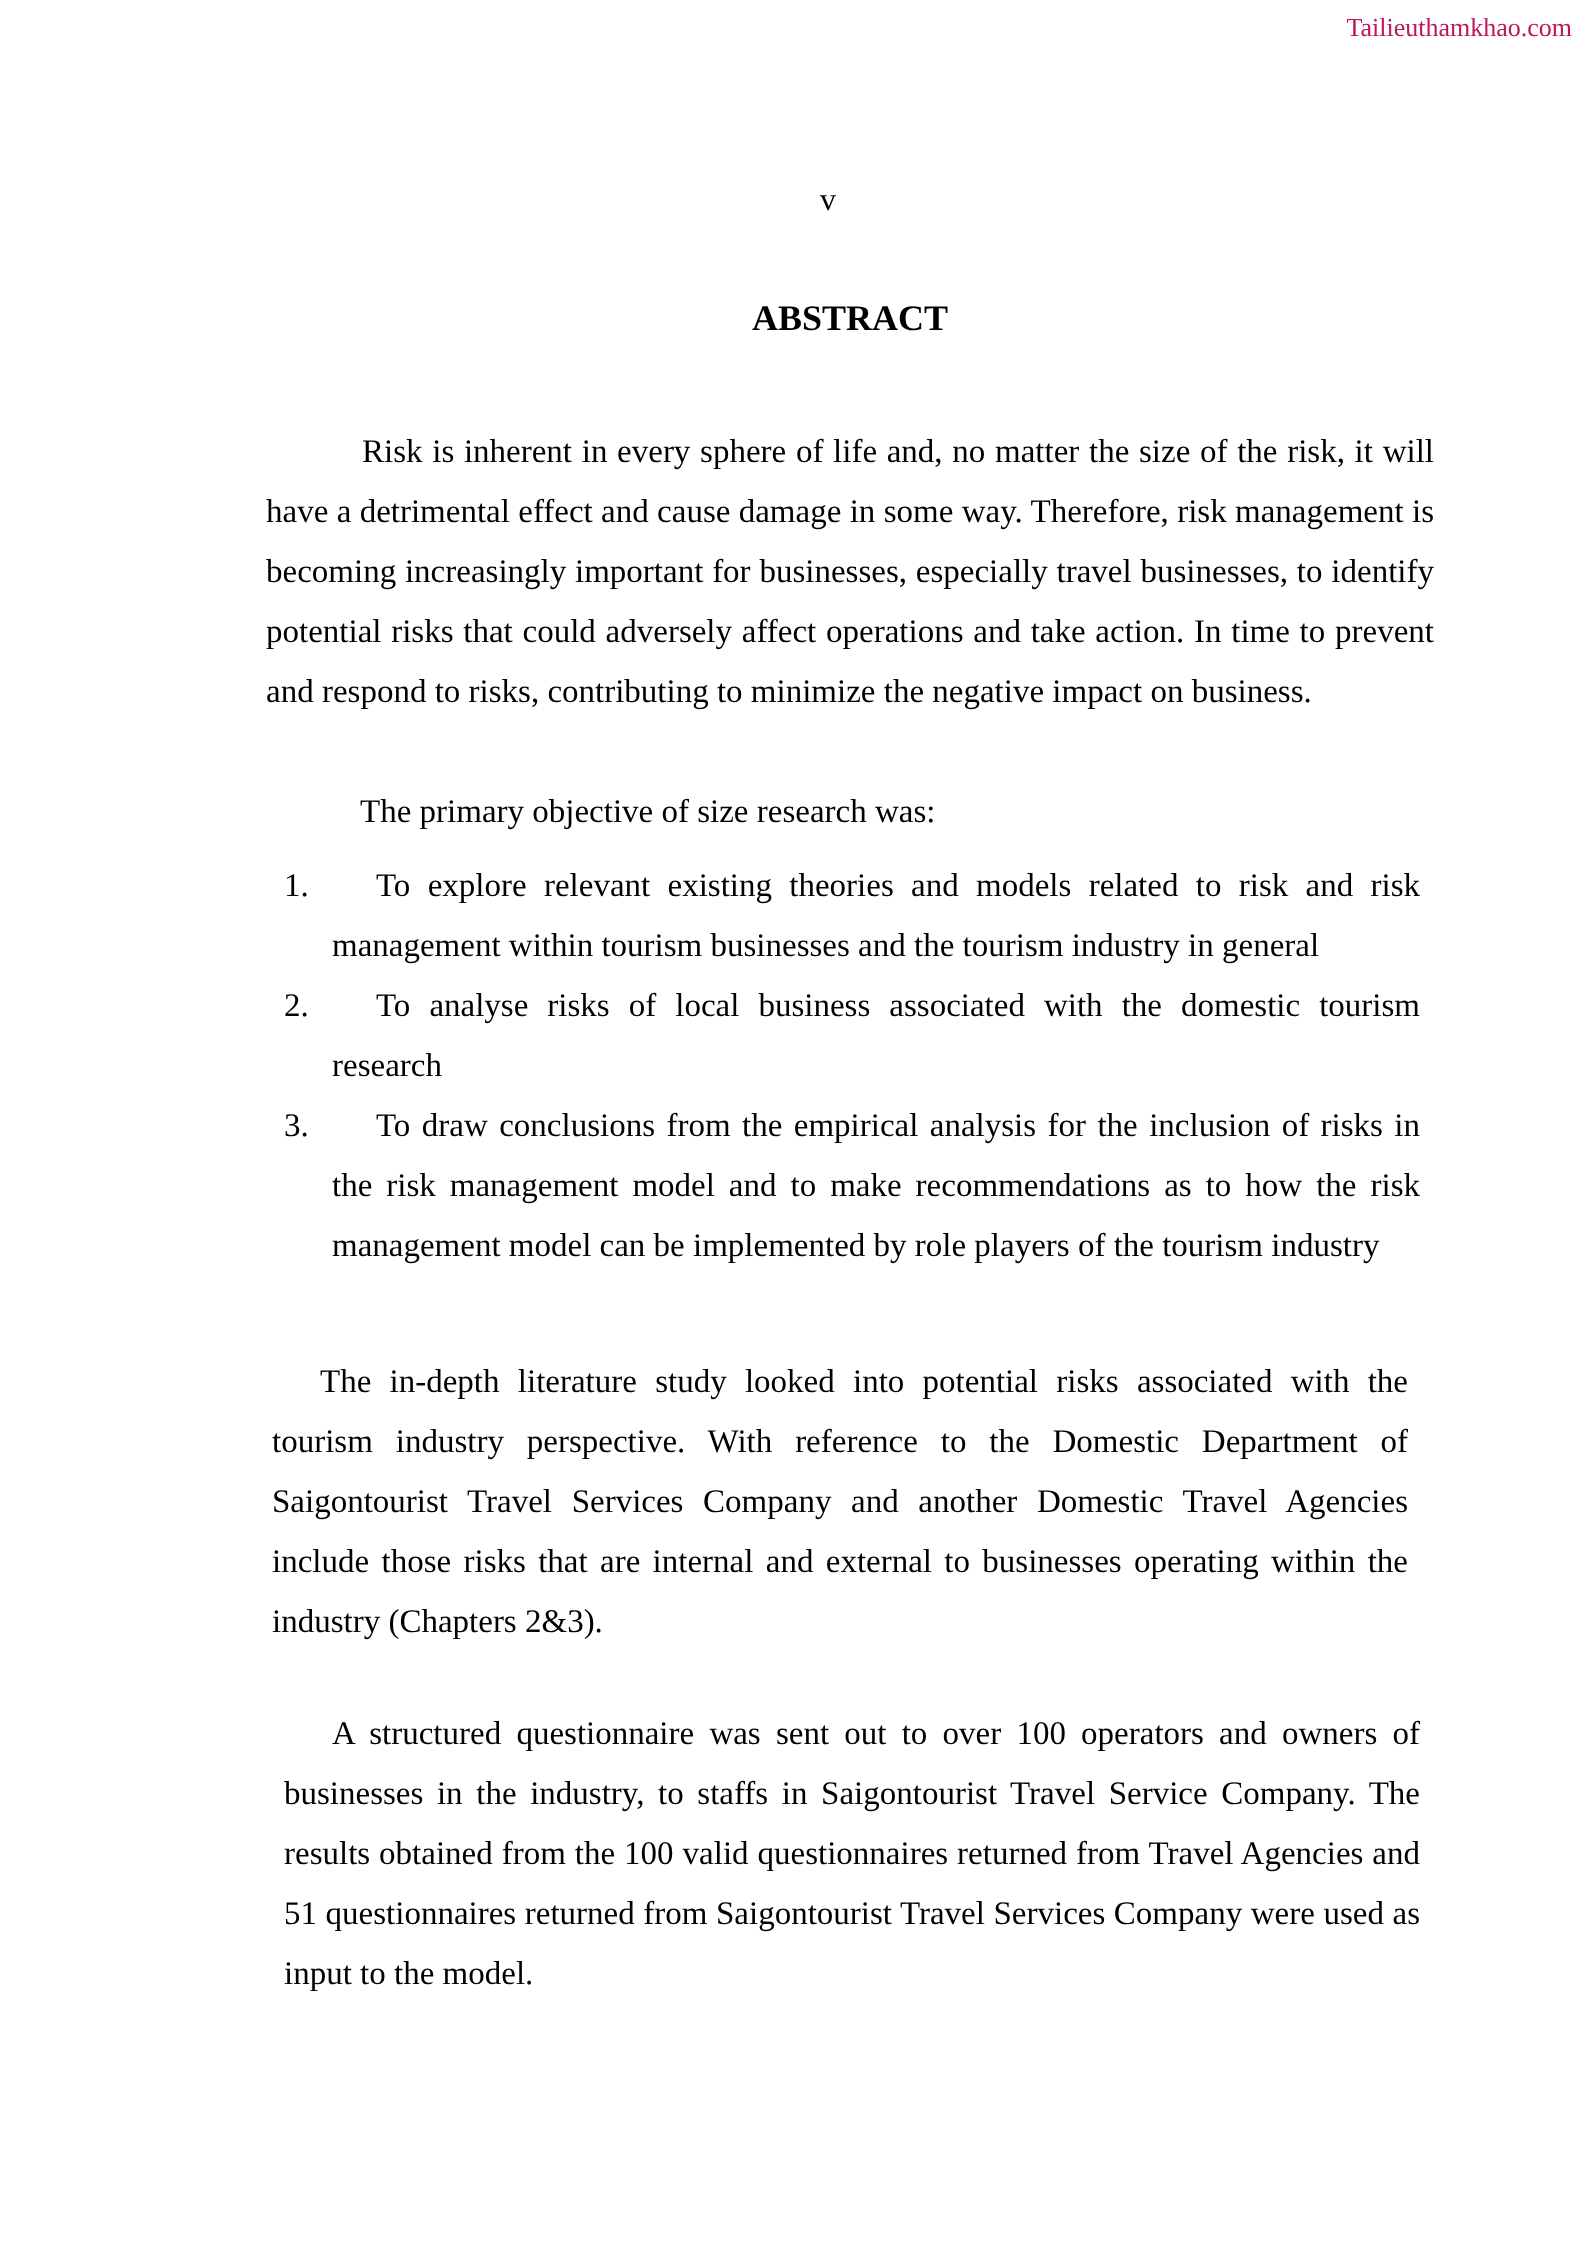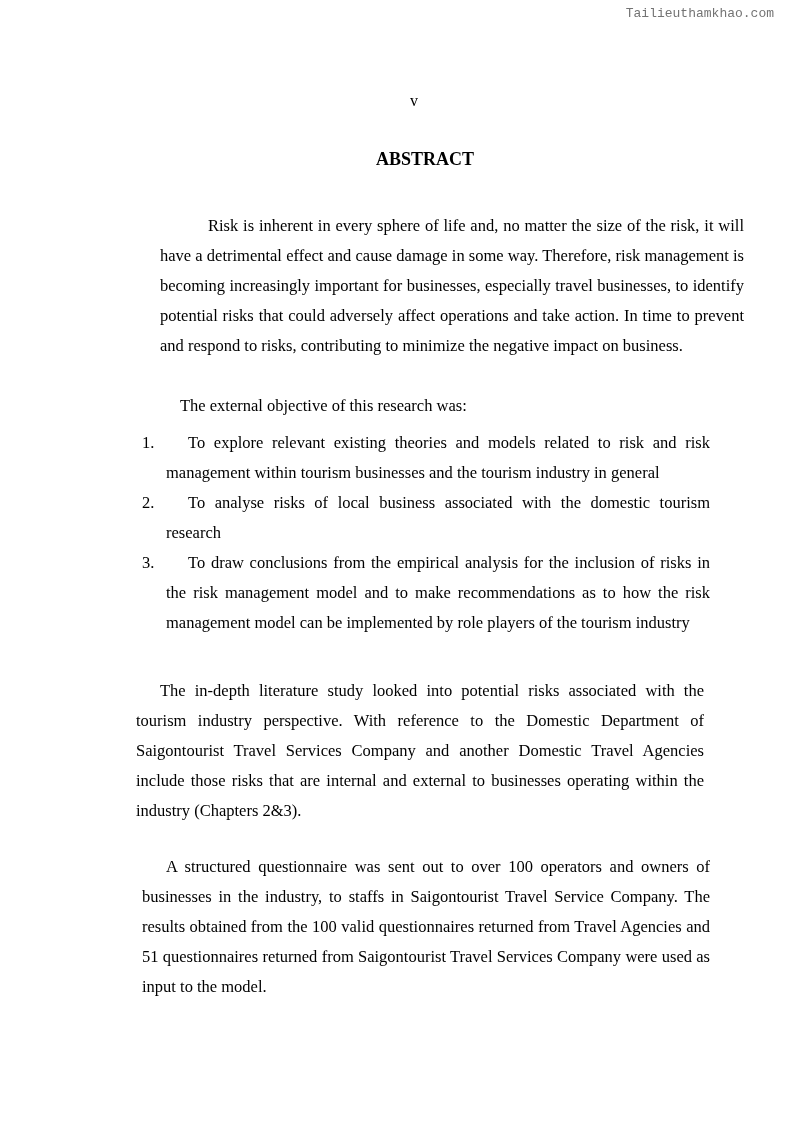--- a/index.html
+++ b/index.html
@@ -1,24 +1,24 @@
 <!DOCTYPE html>
 <html><head>
 <meta charset="utf-8">
 <style>
   html, body { margin: 0; padding: 0; background: #ffffff; }
   body { width: 794px; height: 1123px; position: relative; overflow: hidden;
          font-family: "Liberation Serif", serif; color: #000; }
-  .watermark { position: absolute; top: 6px; right: 20px; font-family: Liberation Mono, monospace;
-               font-size: 13px; color: #737373; letter-spacing: 0px; }
+  .watermark { position: absolute; top: 6px; right: 8px; font-family: Liberation Serif, serif;
+               font-size: 13px; color: #be185d; letter-spacing: 0px; }
   .page-num { position: absolute; top: 92px; left: 0; width: 828px; text-align: center; font-size: 16px; }
   .title { position: absolute; top: 149px; left: 0; width: 850px; text-align: center;
            font-size: 18px; font-weight: bold; }
   .block { position: absolute; font-size: 16.5px; line-height: 30px; text-align: justify; }
-  .p1 { top: 211px; left: 133px; width: 584px; margin-left: 27px; }
+  .p1 { top: 211px; left: 133px; width: 584px; }
   .p1 .first { text-indent: 48px; }
   .p2 { top: 391px; left: 180px; width: 540px; }
   .list { position: absolute; top: 428px; left: 133px; width: 577px; margin: 0; padding: 0; list-style: none; }
   .list li { position: relative; font-size: 16.5px; line-height: 30px; text-align: justify;
              padding-left: 33px; }
   .list li .num { position: absolute; left: 9px; top: 0; }
   .list li .txt { display: block; text-indent: 22px; }
   .p3 { top: 676px; left: 136px; width: 568px; text-indent: 24px; }
   .p4 { top: 852px; left: 142px; width: 568px; text-indent: 24px; }
   .justify-last { text-align-last: left; }
@@ -29,21 +29,21 @@
 <div class="watermark">Tailieuthamkhao.com</div>
 
 <div class="page-num">v</div>
 
 <div class="title">ABSTRACT</div>
 
 <div class="block p1 justify-last">
   <div class="first">Risk is inherent in every sphere of life and, no matter the size of the risk, it will have a detrimental effect and cause damage in some way. Therefore, risk management is becoming increasingly important for businesses, especially travel businesses, to identify potential risks that could adversely affect operations and take action. In time to prevent and respond to risks, contributing to minimize the negative impact on business.</div>
 </div>
 
-<div class="block p2">The external objective of this research was:</div>
+<div class="block p2">The primary objective of size research was:</div>
 
 <ol class="list">
   <li>
     <span class="num">1.</span>
     <span class="txt justify-last">To explore relevant existing theories and models related to risk and risk management within tourism businesses and the tourism industry in general</span>
   </li>
   <li>
     <span class="num">2.</span>
     <span class="txt justify-last">To analyse risks of local business associated with the domestic tourism research</span>
   </li>

